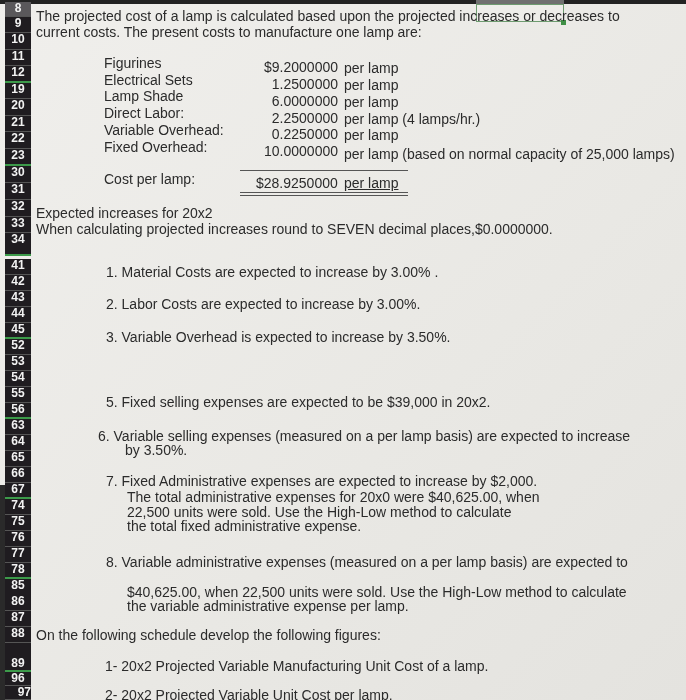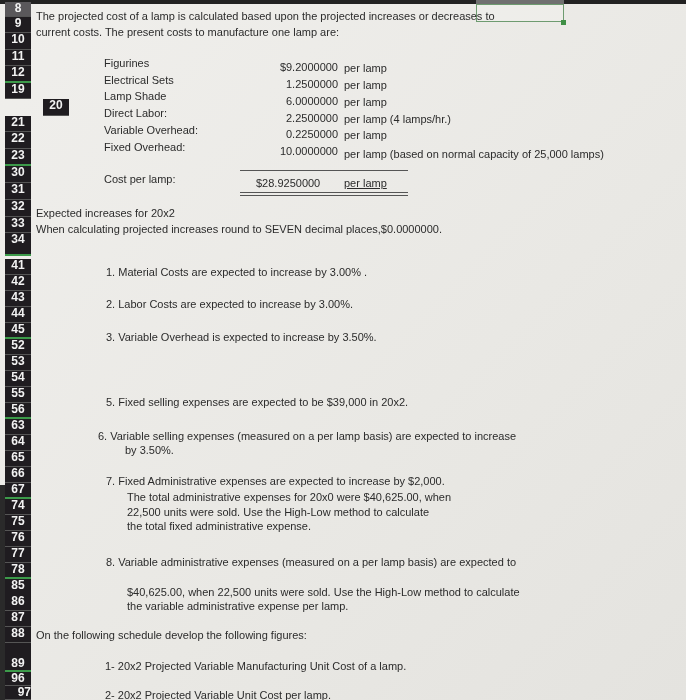--- a/index.html
+++ b/index.html
@@ -31,21 +31,21 @@
       font-size: 12px;
       text-align: center;
       border-bottom: 1px solid #555;
       box-sizing: border-box;
       line-height: 13px;
     }
     .row-header.light { background: #5a585b; }
     .row-header.hidden-break { border-bottom: 2px solid #3c9a4a; }
     .cell-text {
       position: absolute;
-      font-size: 11px;
+      font-size: 14px;
       white-space: nowrap;
       line-height: 14px;
       color: #2b2b2b;
     }
     .sel-box {
       position: absolute;
       left: 476px; top: 4px; width: 88px; height: 18px;
       border: 1.5px solid #6e9b70;
       box-sizing: border-box;
       background: rgba(255,255,255,0.15);
@@ -67,21 +67,21 @@
 <div class="sheet">
   <div class="top-band"></div>
   <div class="gutter-dark"></div>
 
   <div class="row-header light" style="top:2px;height:15px;">8</div>
   <div class="row-header" style="top:17px;height:16px;">9</div>
   <div class="row-header" style="top:33px;height:17px;">10</div>
   <div class="row-header" style="top:50px;height:16px;">11</div>
   <div class="row-header hidden-break" style="top:66px;height:17px;">12</div>
   <div class="row-header" style="top:83px;height:16px;">19</div>
-  <div class="row-header" style="top:99px;height:17px;margin-left:38px;">20</div>
+  <div class="row-header" style="top:99px;height:17px;">20</div>
   <div class="row-header" style="top:116px;height:16px;">21</div>
   <div class="row-header" style="top:132px;height:17px;">22</div>
   <div class="row-header hidden-break" style="top:149px;height:17px;">23</div>
   <div class="row-header" style="top:166px;height:17px;">30</div>
   <div class="row-header" style="top:183px;height:17px;">31</div>
   <div class="row-header" style="top:200px;height:17px;">32</div>
   <div class="row-header" style="top:217px;height:16px;">33</div>
   <div class="row-header hidden-break" style="top:233px;height:23px;">34</div>
 
   <div class="row-header" style="top:259px;height:16px;">41</div>

